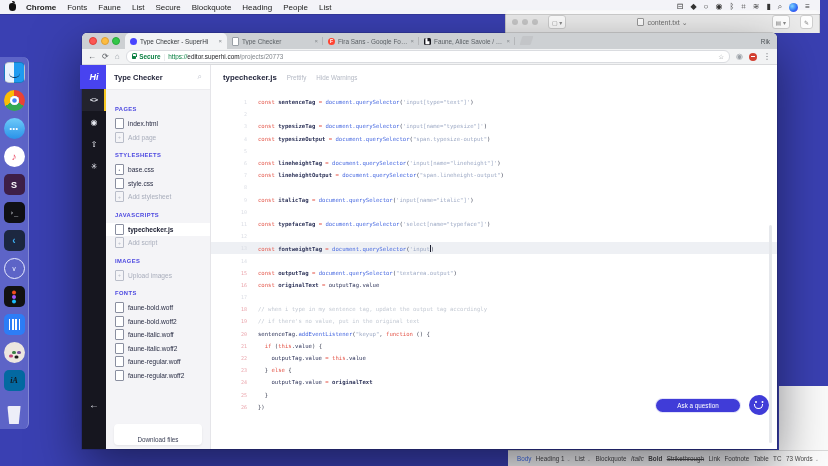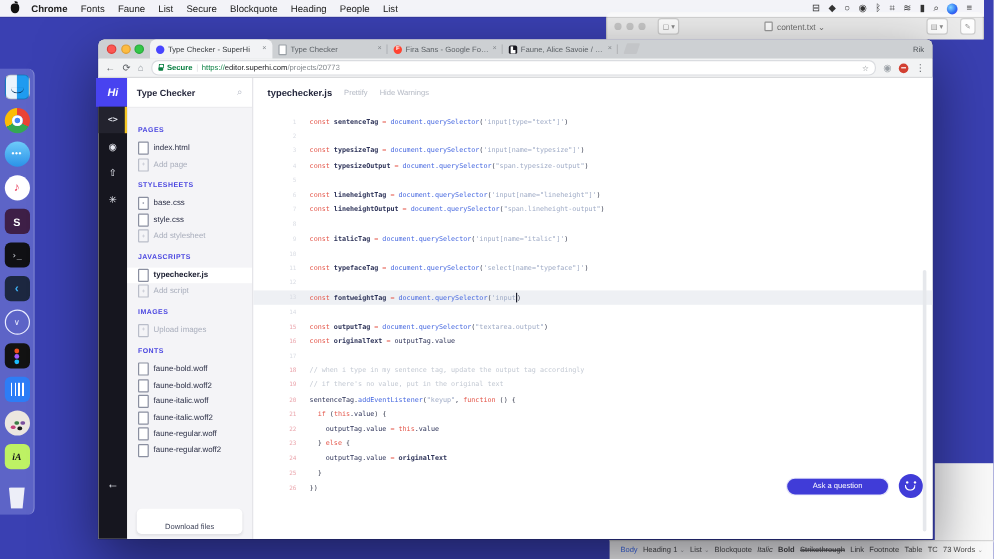--- a/index.html
+++ b/index.html
@@ -54,21 +54,21 @@
   .ic-vscode{background:#1c2740;color:#3fb2f5;font-size:10px;font-weight:700}
   .ic-mailcircle{border-radius:50%;border:1.4px solid #e9ecff;box-sizing:border-box;color:#e9ecff;font-size:7px;background:transparent}
   .ic-figma{background:#121212;position:relative}
   .ic-figma::before{content:"";width:4px;height:4px;border-radius:50%;background:#a259ff;box-shadow:0 -4.5px 0 #f24e1e,0 4.5px 0 #1abcfe}
   .ic-stripes{background:#2d7df6;position:relative}
   .ic-stripes::before{content:"";position:absolute;left:5px;right:5px;top:5px;bottom:5px;
     background:repeating-linear-gradient(90deg,#fff 0 1.4px,transparent 1.4px 3.2px)}
   .ic-palette{border-radius:50%;background:#ece7e0;position:relative}
   .ic-palette::before{content:"";width:3.4px;height:3.4px;border-radius:50%;background:#3a7d44;
     box-shadow:5px 0 0 #7a4f9e,2.5px 4.5px 0 #1c1c1c,-3px 3.5px 0 #c2427a}
-  .ic-ia{background:#bef264;color:#15161a;font-size:8px;font-weight:700;font-style:italic;font-family:"Liberation Serif",serif}
+  .ic-ia{background:#0369a1;color:#15161a;font-size:8px;font-weight:700;font-style:italic;font-family:"Liberation Serif",serif}
   .ic-trash{background:rgba(250,250,252,.92);width:15px;height:18px;margin:1px auto 0;border-radius:2px 2px 4px 4px;
     clip-path:polygon(6% 0,94% 0,82% 100%,18% 100%);border-radius:2px}
   .dsep{width:22px;height:1px;background:rgba(255,255,255,.35);margin:1px 0 6px}
 
   
   .chrome{position:absolute;left:82px;top:33px;width:695px;height:416px;border-radius:5px 5px 0 0;
     background:#fff;box-shadow:0 18px 50px rgba(0,0,10,.5),0 0 0 .5px rgba(0,0,0,.25);z-index:10;
     display:flex;flex-direction:column}
   .tabstrip{height:16px;background:#cdd0d3;border-radius:5px 5px 0 0;display:flex;align-items:stretch;flex:none}
   .traffic{display:flex;align-items:center;padding:0 5px 0 7px;gap:3.5px}

